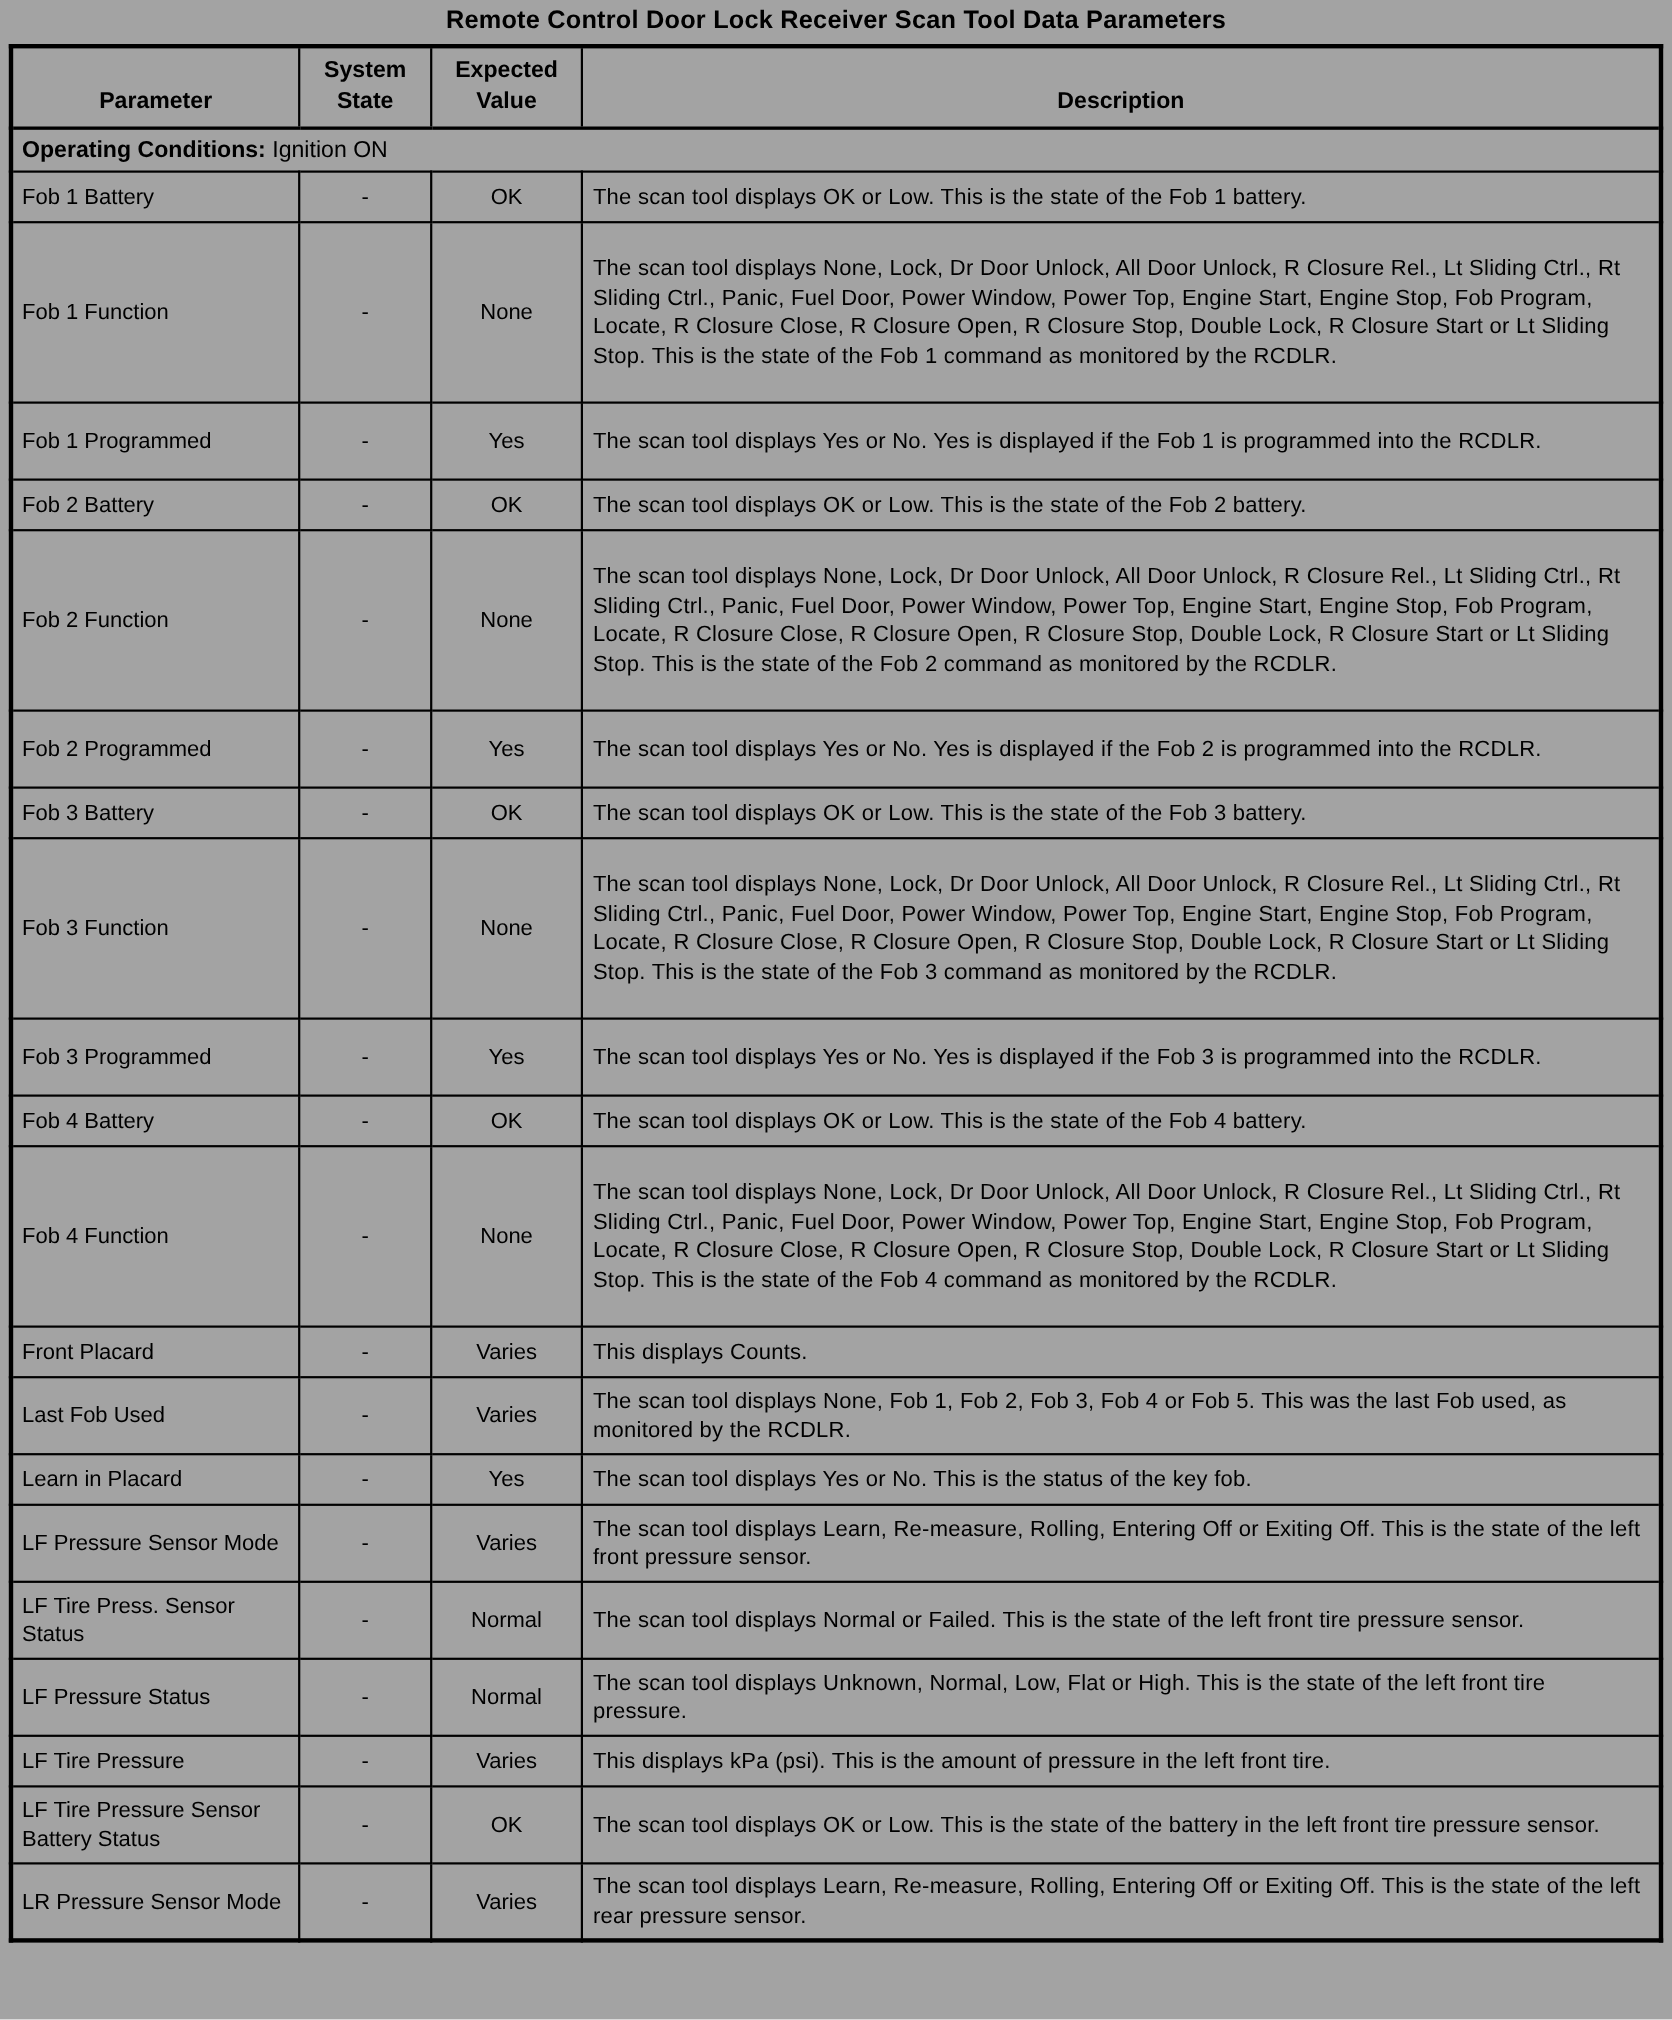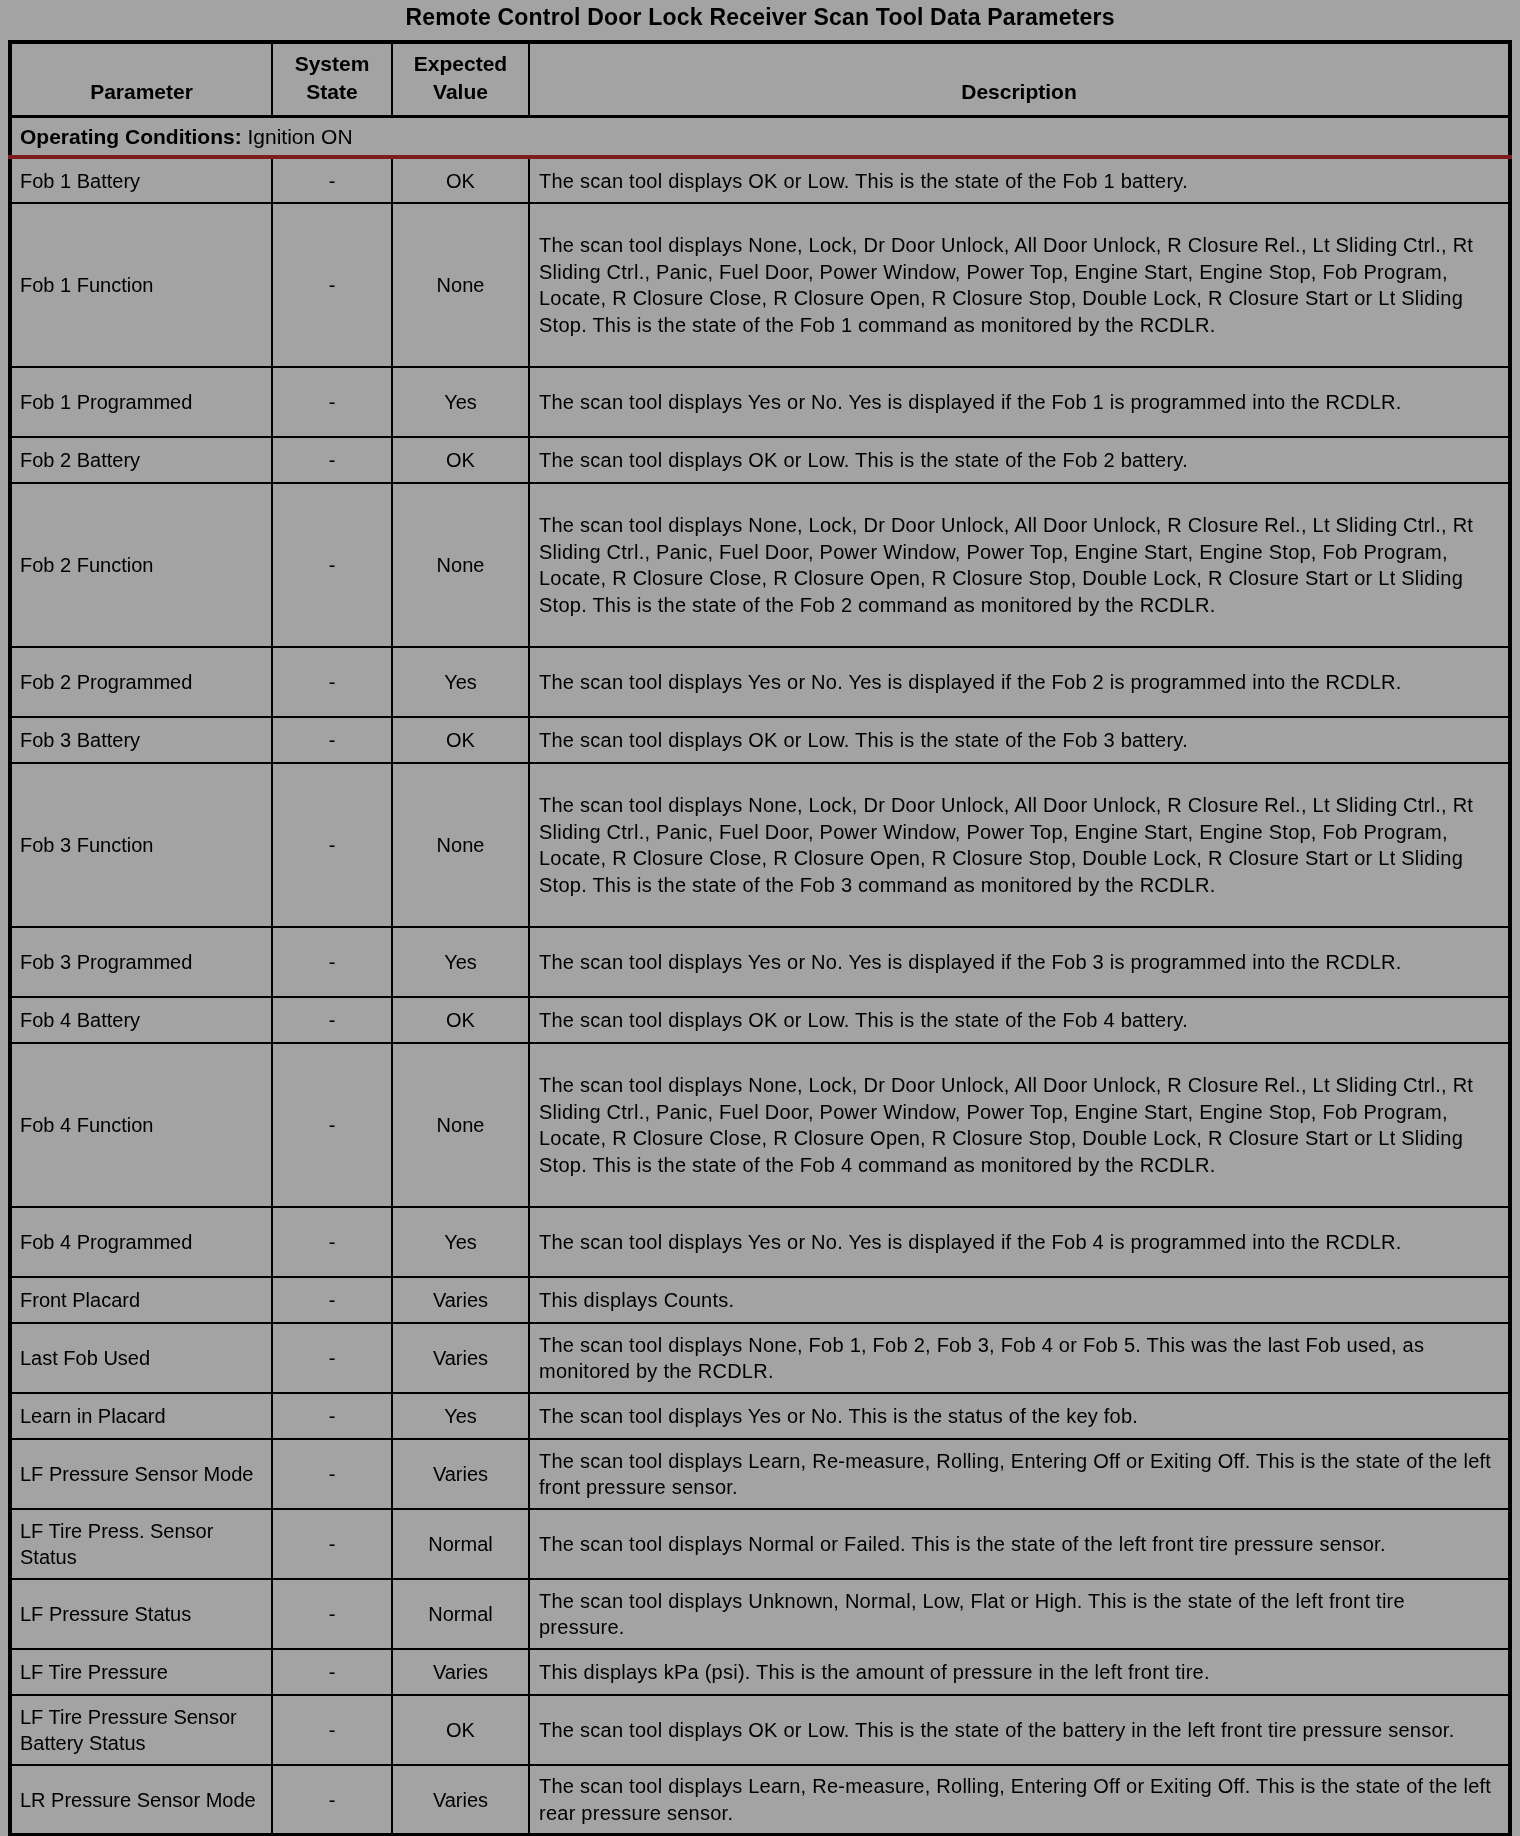--- a/index.html
+++ b/index.html
@@ -39,21 +39,21 @@
   thead th {
     font-weight: bold;
     font-size: 21px;
     text-align: center;
     vertical-align: bottom;
     padding: 6px 6px 9px 6px;
     height: 74px;
     border-bottom: 3px solid #000000;
   }
   tr.op-row td {
-    border-bottom: 4px solid #7f1d1d;
+    border-bottom: 1px solid #7f1d1d;
     padding: 5px 6px 5px 8px;
     font-size: 21px;
     height: 40px;
     text-align: left;
   }
   tr.op-row .op-label { font-weight: bold; }
   td.c-param {
     text-align: left;
     padding: 5px 6px 5px 8px;
   }
@@ -158,26 +158,20 @@
           <td class="c-state">-</td>
           <td class="c-value">OK</td>
           <td class="c-desc">The scan tool displays OK or Low. This is the state of the Fob 4 battery.</td>
         </tr>
         <tr class="r-l">
           <td class="c-param">Fob 4 Function</td>
           <td class="c-state">-</td>
           <td class="c-value">None</td>
           <td class="c-desc">The scan tool displays None, Lock, Dr Door Unlock, All Door Unlock, R Closure Rel., Lt Sliding Ctrl., Rt Sliding Ctrl., Panic, Fuel Door, Power Window, Power Top, Engine Start, Engine Stop, Fob Program, Locate, R Closure Close, R Closure Open, R Closure Stop, Double Lock, R Closure Start or Lt Sliding Stop. This is the state of the Fob 4 command as monitored by the RCDLR.</td>
         </tr>
-        <tr class="r-m">
-          <td class="c-param">Fob 4 Programmed</td>
-          <td class="c-state">-</td>
-          <td class="c-value">Yes</td>
-          <td class="c-desc">The scan tool displays Yes or No. Yes is displayed if the Fob 4 is programmed into the RCDLR.</td>
-        </tr>
         <tr class="r-s">
           <td class="c-param">Front Placard</td>
           <td class="c-state">-</td>
           <td class="c-value">Varies</td>
           <td class="c-desc">This displays Counts.</td>
         </tr>
         <tr class="r-m">
           <td class="c-param">Last Fob Used</td>
           <td class="c-state">-</td>
           <td class="c-value">Varies</td>

